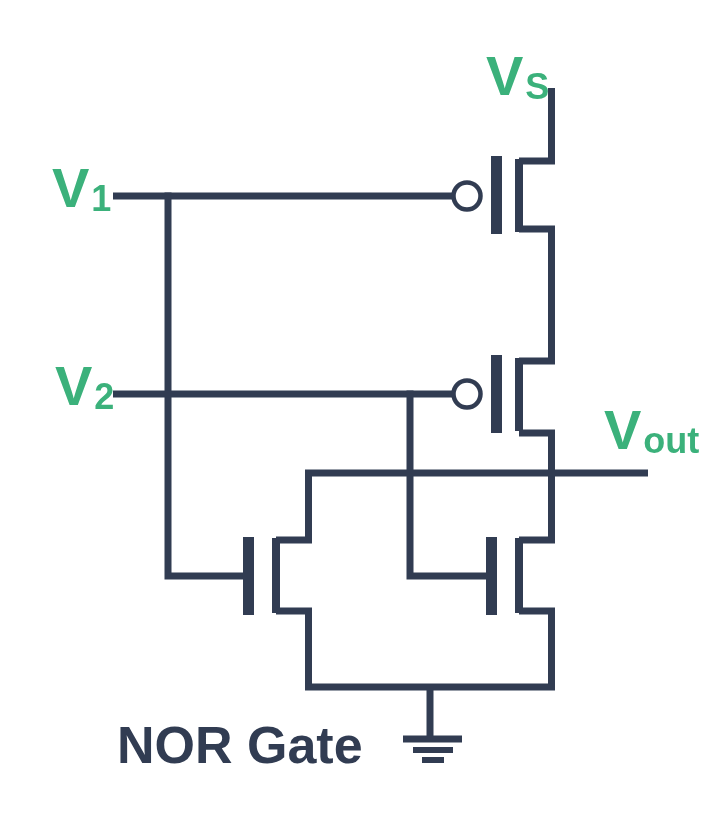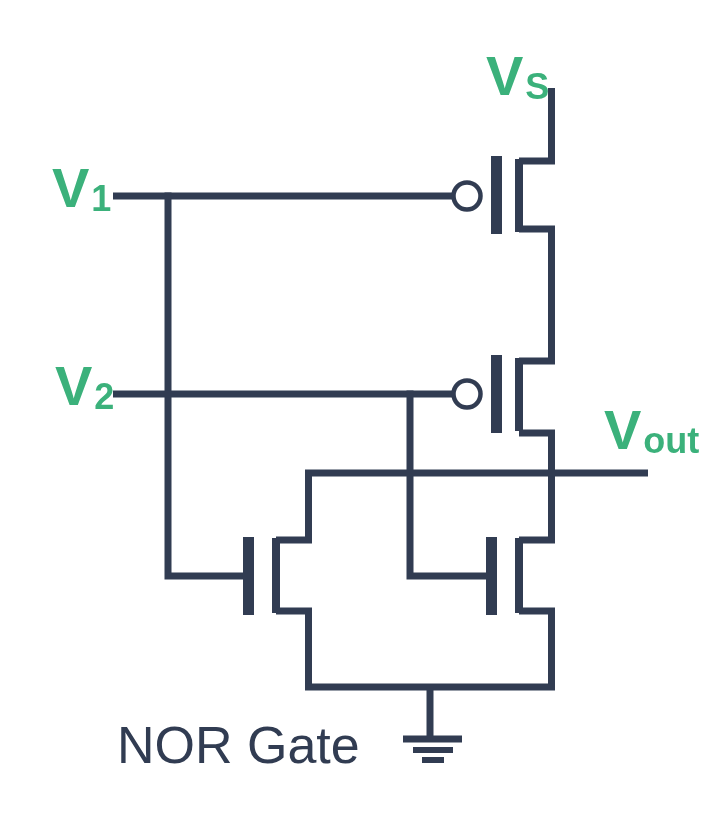--- a/index.html
+++ b/index.html
@@ -49,21 +49,21 @@
     white-space: nowrap;
     user-select: none;
   }
   .lbl .main { font-size: 56px; line-height: 1; }
   .lbl .sub  { font-size: 36px; line-height: 1; margin-top: 21px; margin-left: 2px; }
   .caption {
     position: absolute;
     left: 117px;
     top: 719px;
     font-size: 52px;
-    font-weight: normal;
+    font-weight: bold;
     color: var(--line);
     line-height: 1;
     letter-spacing: 0px;
     user-select: none;
   }
   .lbl-vs   { left: 486px; top: 48px; }
   .lbl-v1   { left: 52px;  top: 160px; }
   .lbl-v2   { left: 55px;  top: 358px; }
   .lbl-vout { left: 604px; top: 402px; }
 </style>

